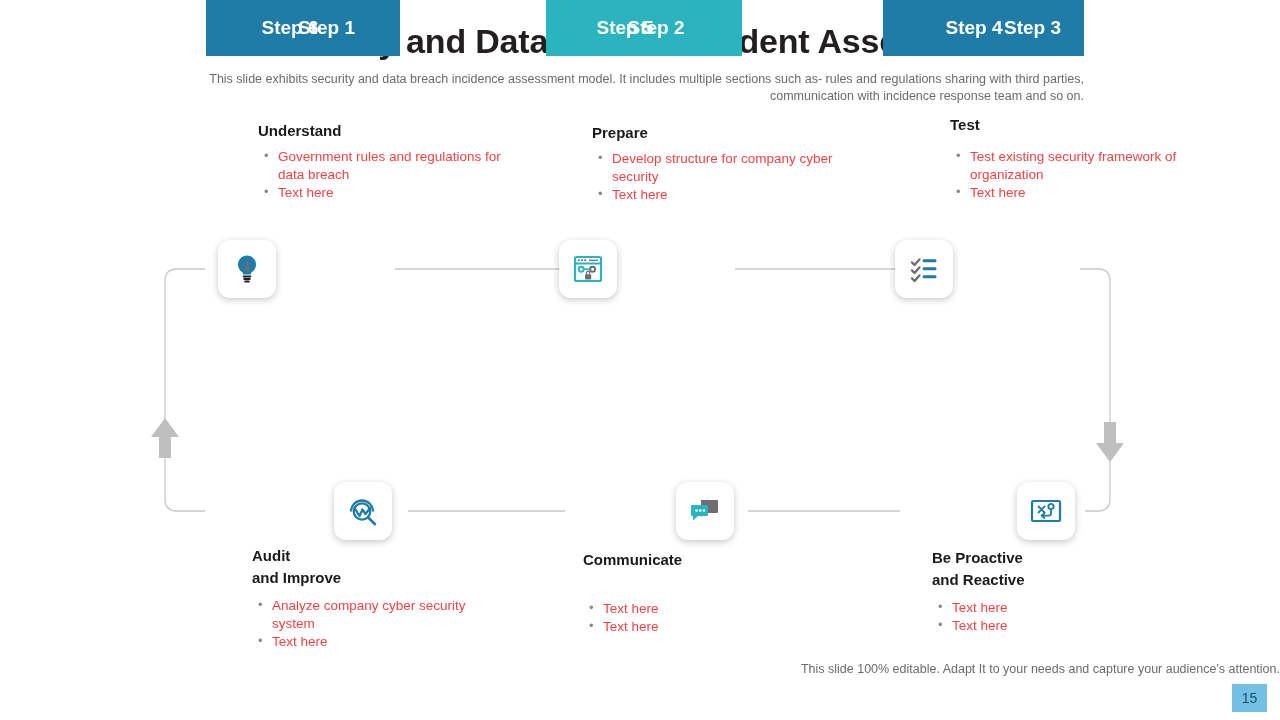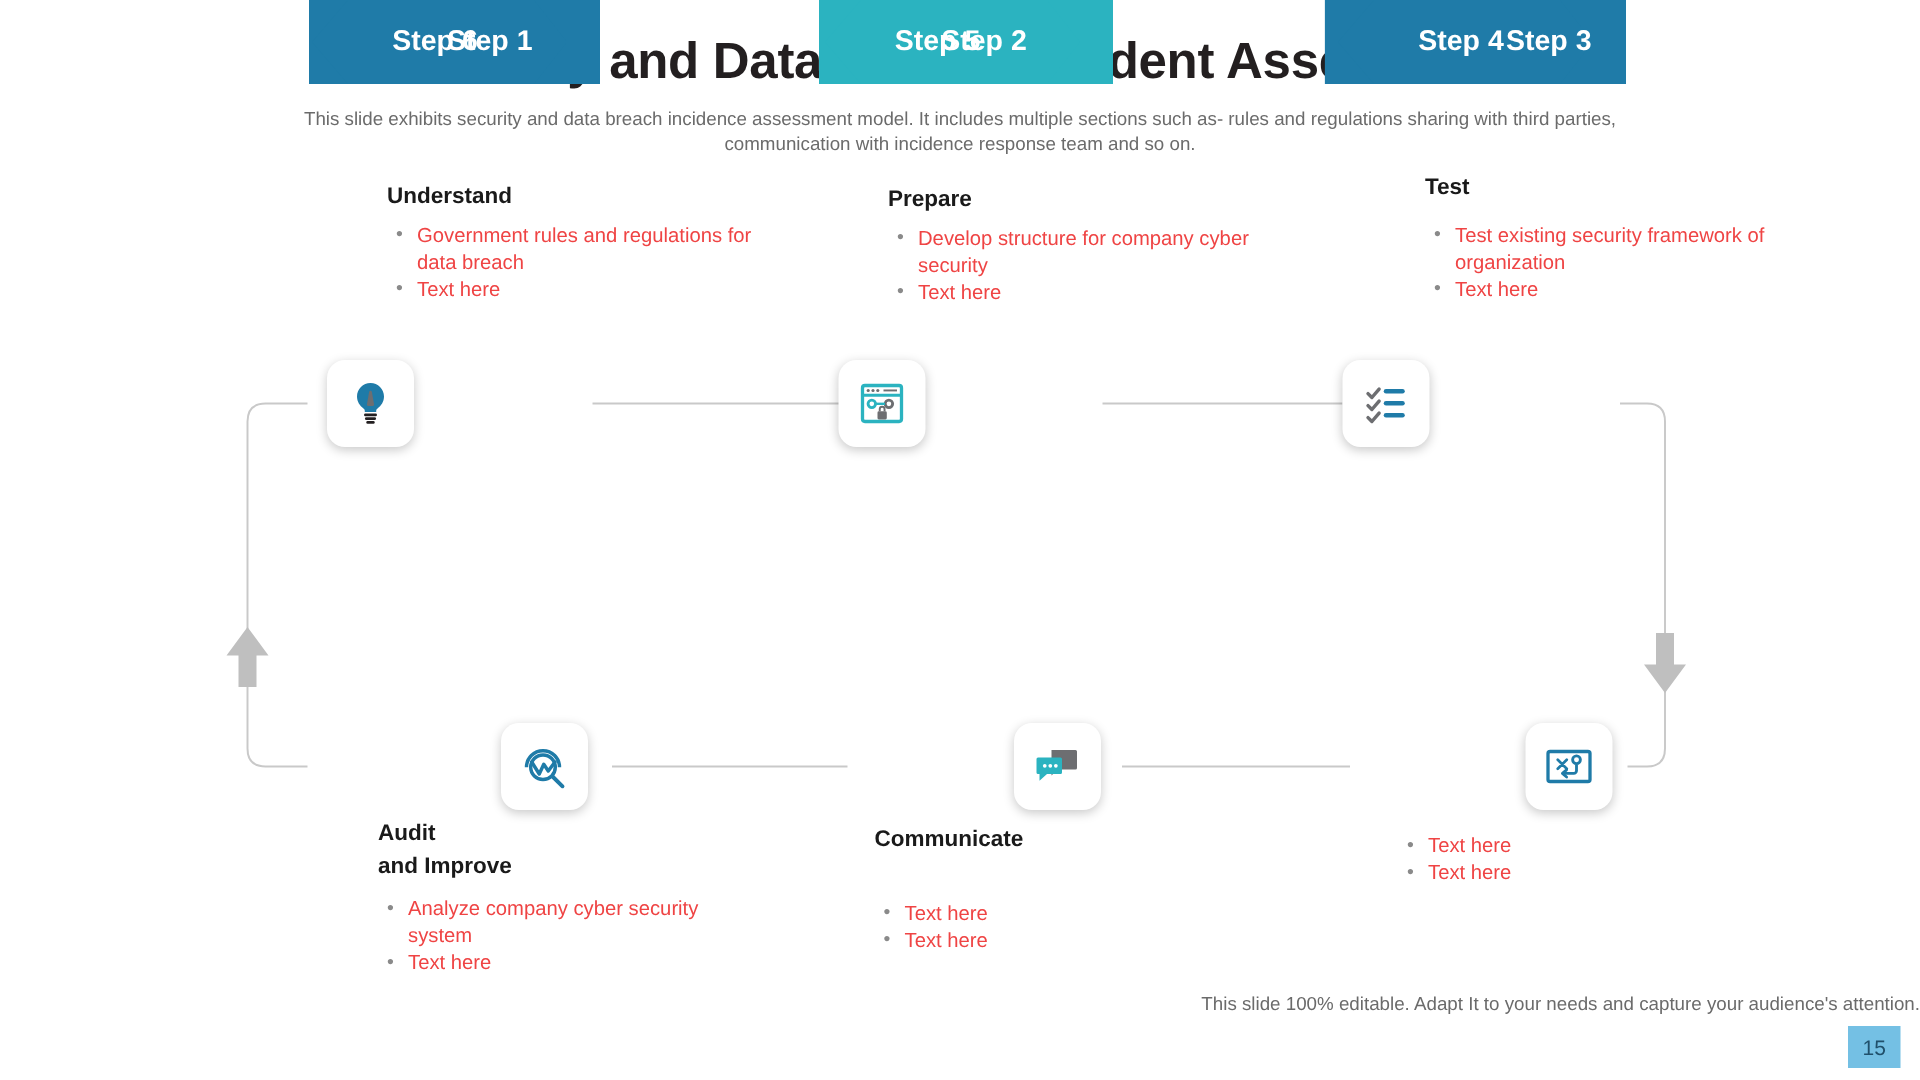--- a/index.html
+++ b/index.html
@@ -14,21 +14,21 @@
 
   
   .title{
     position:absolute;left:0;top:22px;width:1280px;
     text-align:center;
     font-size:34px;font-weight:bold;color:#231f20;
     letter-spacing:-0.2px;
   }
   .subtitle{
     position:absolute;left:196px;top:71px;width:888px;
-    text-align:center;font-size:12.5px;color:#6b6b6b;
+    text-align:right;font-size:12.5px;color:#6b6b6b;
     line-height:17px;
   }
 
   
   .block{position:absolute;}
   .block h3{
     margin:0;font-size:15px;font-weight:bold;color:#1a1a1a;
     line-height:22px;white-space:pre-line;
   }
   .block ul{
@@ -278,20 +278,22 @@
 
   <div class="block b-communicate">
     <h3>Communicate</h3>
     <ul style="margin-top:29px;">
       <li>Text here</li>
       <li>Text here</li>
     </ul>
   </div>
 
   <div class="block b-proactive">
+    <h3>Be Proactive
+and Reactive</h3>
     <ul style="margin-top:8px;">
       <li>Text here</li>
       <li>Text here</li>
     </ul>
   </div>
 
   <div class="footer">This slide 100% editable. Adapt  It to your needs and capture your audience's attention.</div>
   <div class="pagenum">15</div>
 
 </div>

